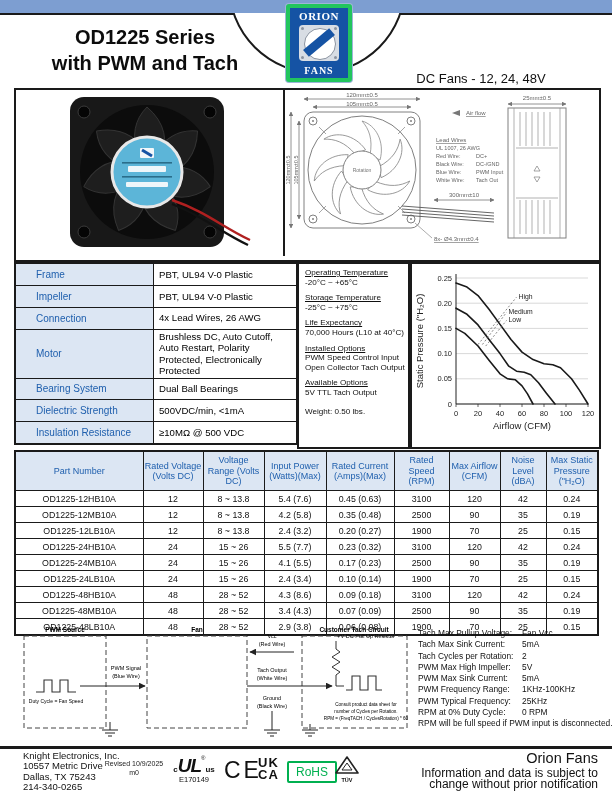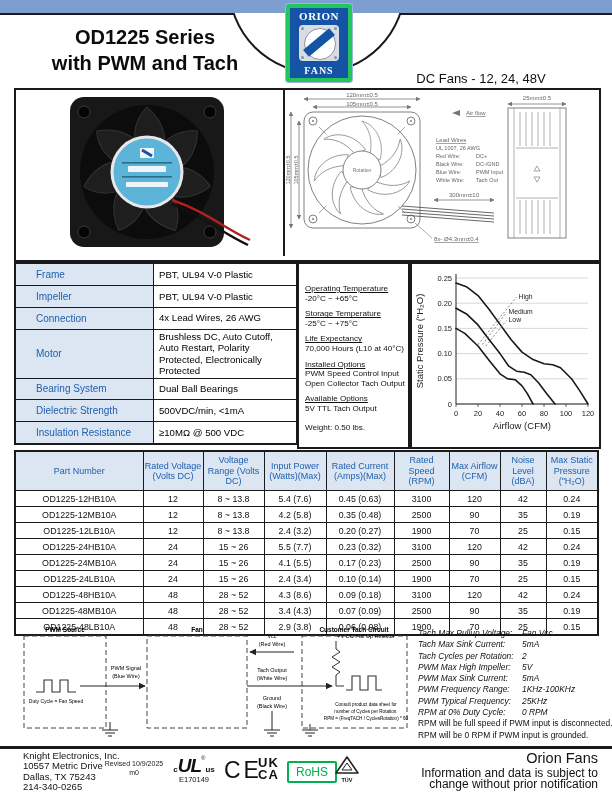--- a/index.html
+++ b/index.html
@@ -30,32 +30,32 @@
   
   table{border-collapse:collapse;}
   .spec{left:14px;top:262px;}
   .spec table{width:284px;height:183px;border:2px solid #1a1a1a;table-layout:fixed;}
   .spec td{border:1px solid #1a1a1a;padding:1px 5px;vertical-align:middle;}
   .spec .lab{width:112px;background:#dce6f3;color:#2060ae;font-size:10px;padding-left:20px;}
   .spec .val{font-size:9.6px;line-height:11.5px;color:#000;}
   .envbox{left:297px;top:262px;width:103px;height:175px;border:2px solid #1a1a1a;padding:4px 0 4px 6px;
           font-size:8.1px;line-height:9.6px;background:#fff;}
   .env-h{text-decoration:underline;margin-top:6px;}
-  .env-h:first-child{margin-top:16px;text-decoration:underline;}
+  .env-h:first-child{margin-top:0;text-decoration:underline;}
   .env-w{margin-top:9px;}
   .chartbox{left:410px;top:262px;width:187px;height:183px;border:2px solid #1a1a1a;background:#fff;}
   
   .parts{left:14px;top:450px;}
   .parts table{width:583px;table-layout:fixed;border:2px solid #1a1a1a;}
   .parts th{background:#dce6f3;color:#2060ae;font-size:9px;font-weight:normal;border:1px solid #1a1a1a;
             padding:2px 1px;height:34px;vertical-align:middle;line-height:10.5px;}
   .parts td{border:1px solid #1a1a1a;font-size:8.8px;text-align:center;height:15px;padding:0;}
   
   .tach{left:418px;top:628px;width:184px;font-size:8.4px;line-height:11.3px;}
-  .tach .row{display:flex;font-style:italic;}
+  .tach .row{display:flex;}
   .tach .l{width:104px;}
   .tach .n{white-space:nowrap;}
   
   .footline{left:0;top:746px;width:612px;height:3px;background:#1a1a1a;}
   .company{left:23px;top:751px;font-size:9.5px;line-height:10.3px;}
   .rev{left:100px;top:760px;width:68px;text-align:center;font-size:7px;line-height:8.5px;color:#222;}
   .ul{left:168px;top:755px;width:52px;text-align:center;}
   .ul .mark{font-size:8px;font-weight:bold;}
   .ul .core{font-size:19px;font-weight:bold;font-style:italic;letter-spacing:-1px;}
   .ul .reg{font-size:6px;vertical-align:top;}
@@ -522,21 +522,20 @@
     </div>
   <div class="row">
       <span class="l">PWM Typical Frequency:</span>
       <span>25KHz</span>
     </div>
   <div class="row">
       <span class="l">RPM at 0% Duty Cycle:</span>
       <span>0 RPM</span>
     </div>
   <div class="n">RPM will be full speed if PWM input is disconnected.</div>
-  <div class="n">RPM will be 0 RPM if PWM input is grounded.</div>
 </div>
 
 <div class="abs footline"></div>
 <div class="abs company">
   <div>Knight Electronics, Inc.</div>
   <div>10557 Metric Drive</div>
   <div>Dallas, TX 75243</div>
   <div>214-340-0265</div>
 </div>
 <div class="abs rev">

